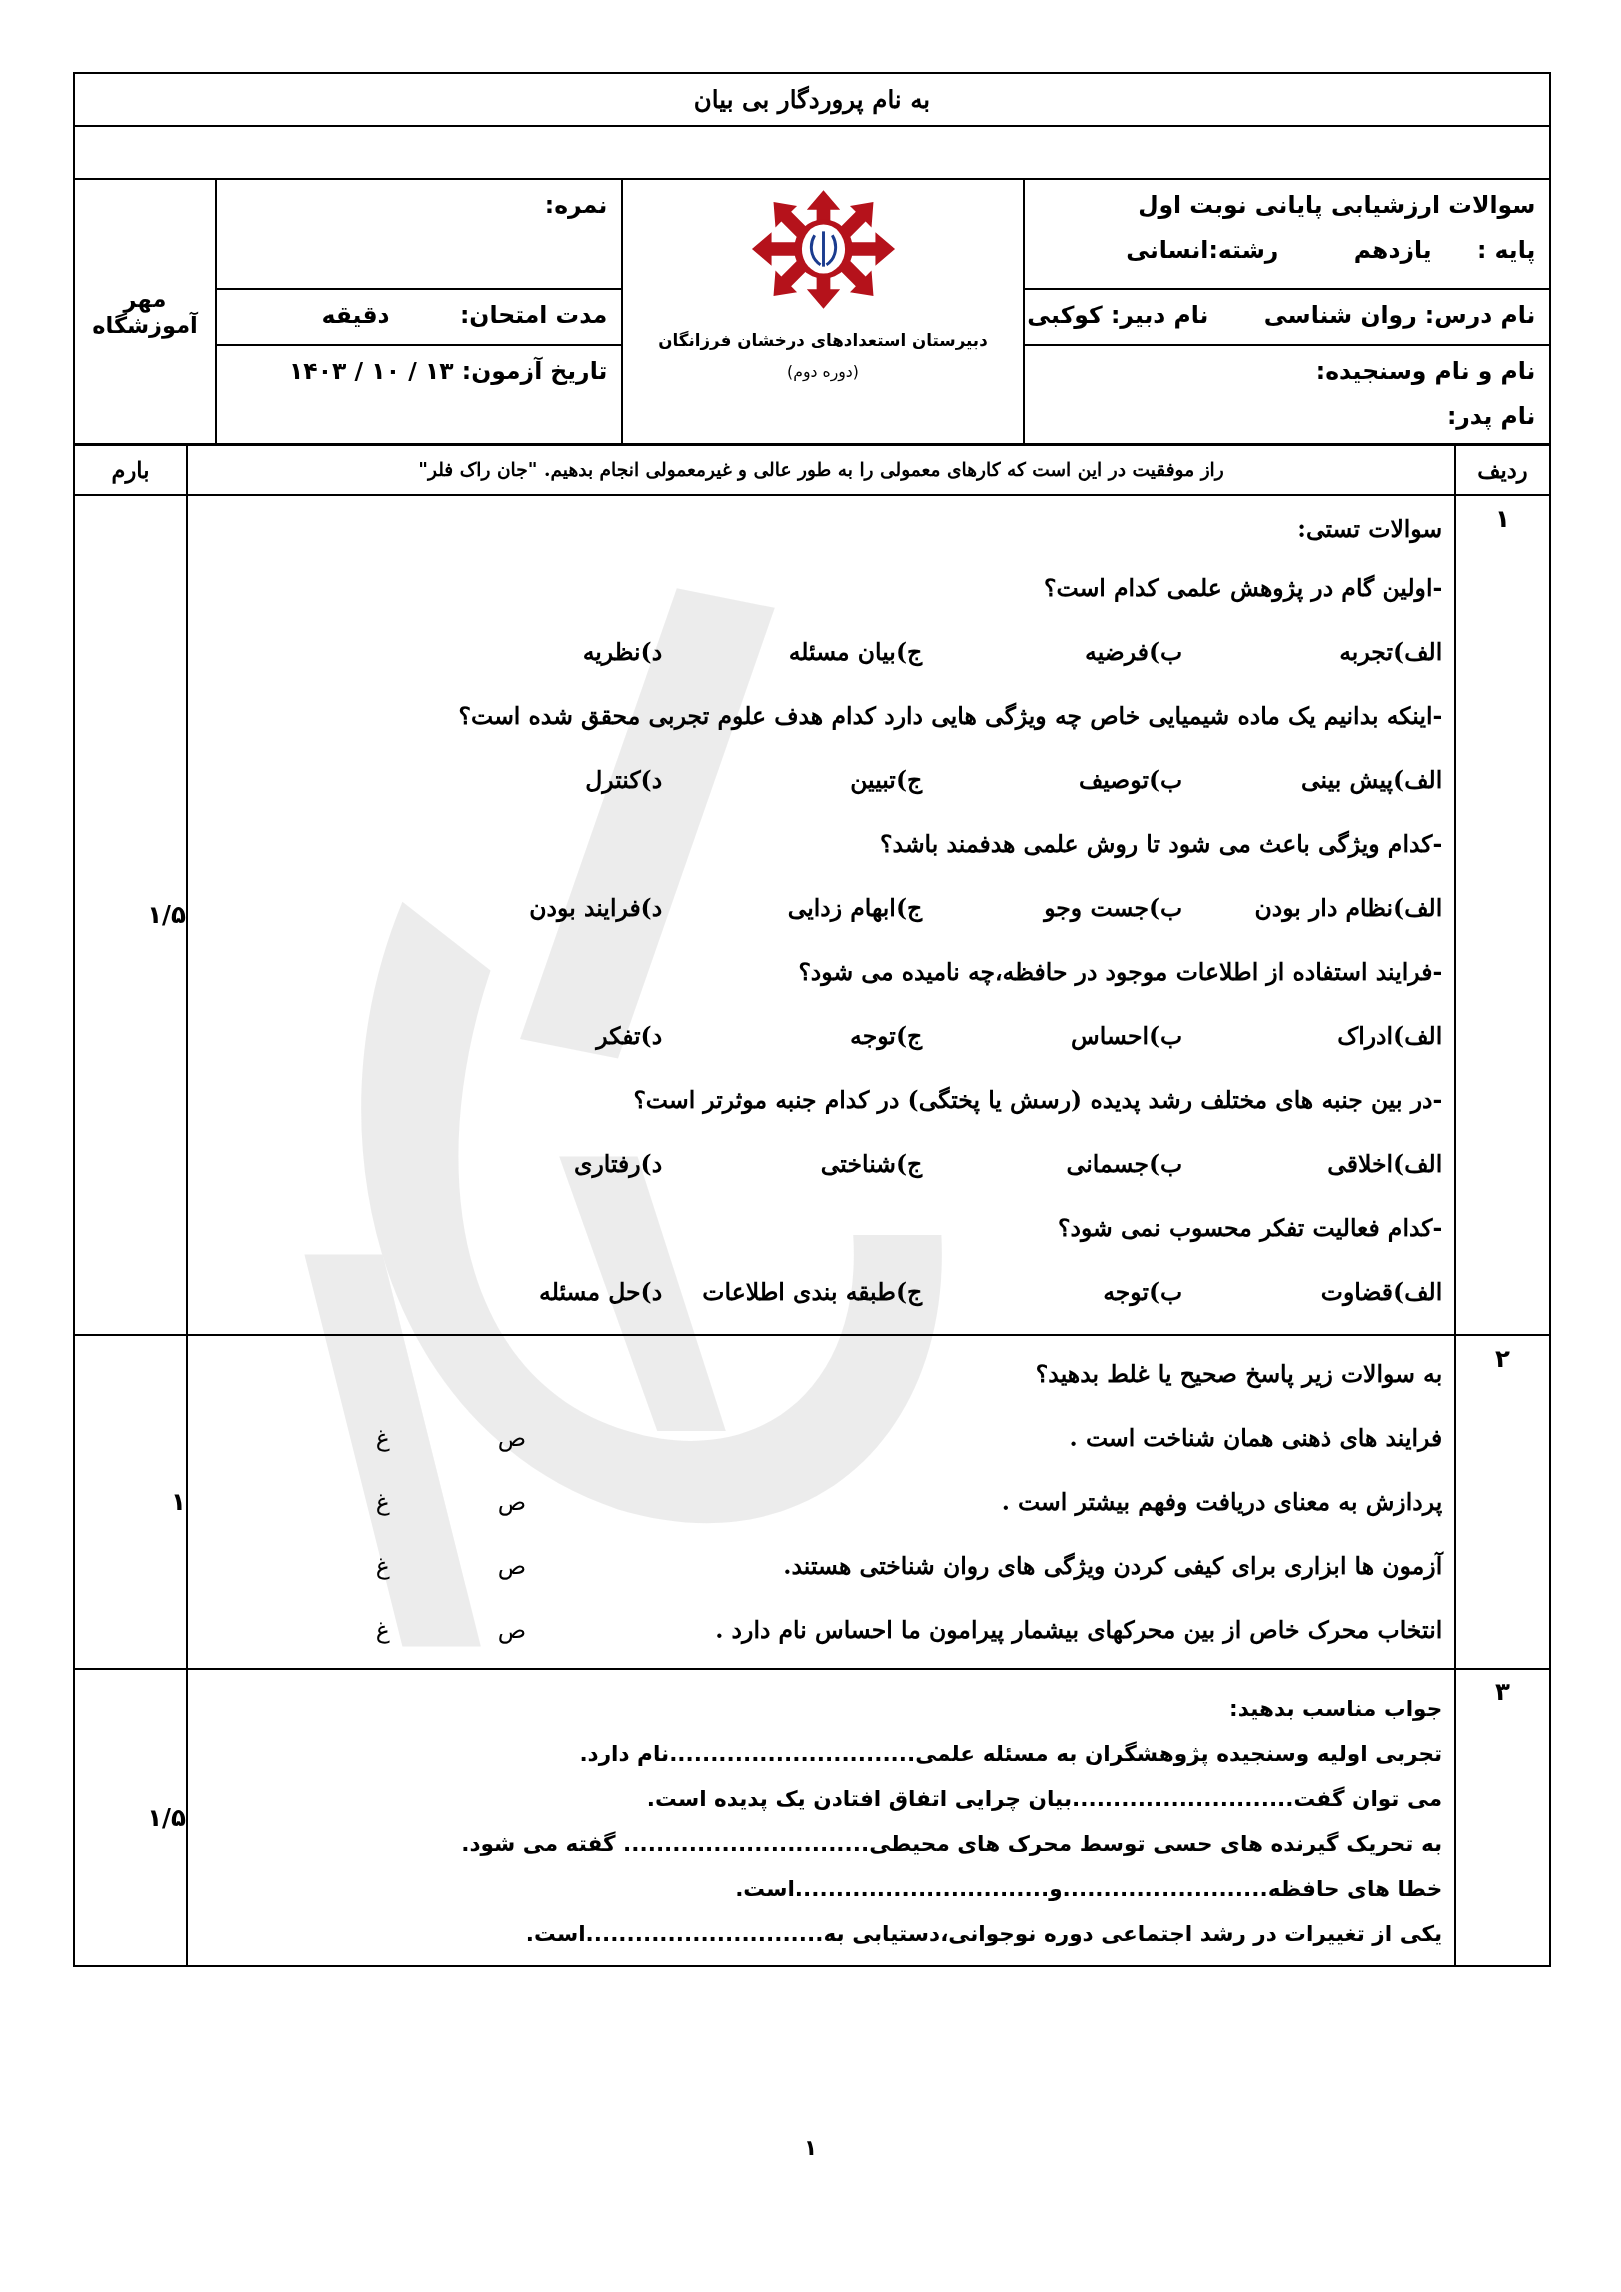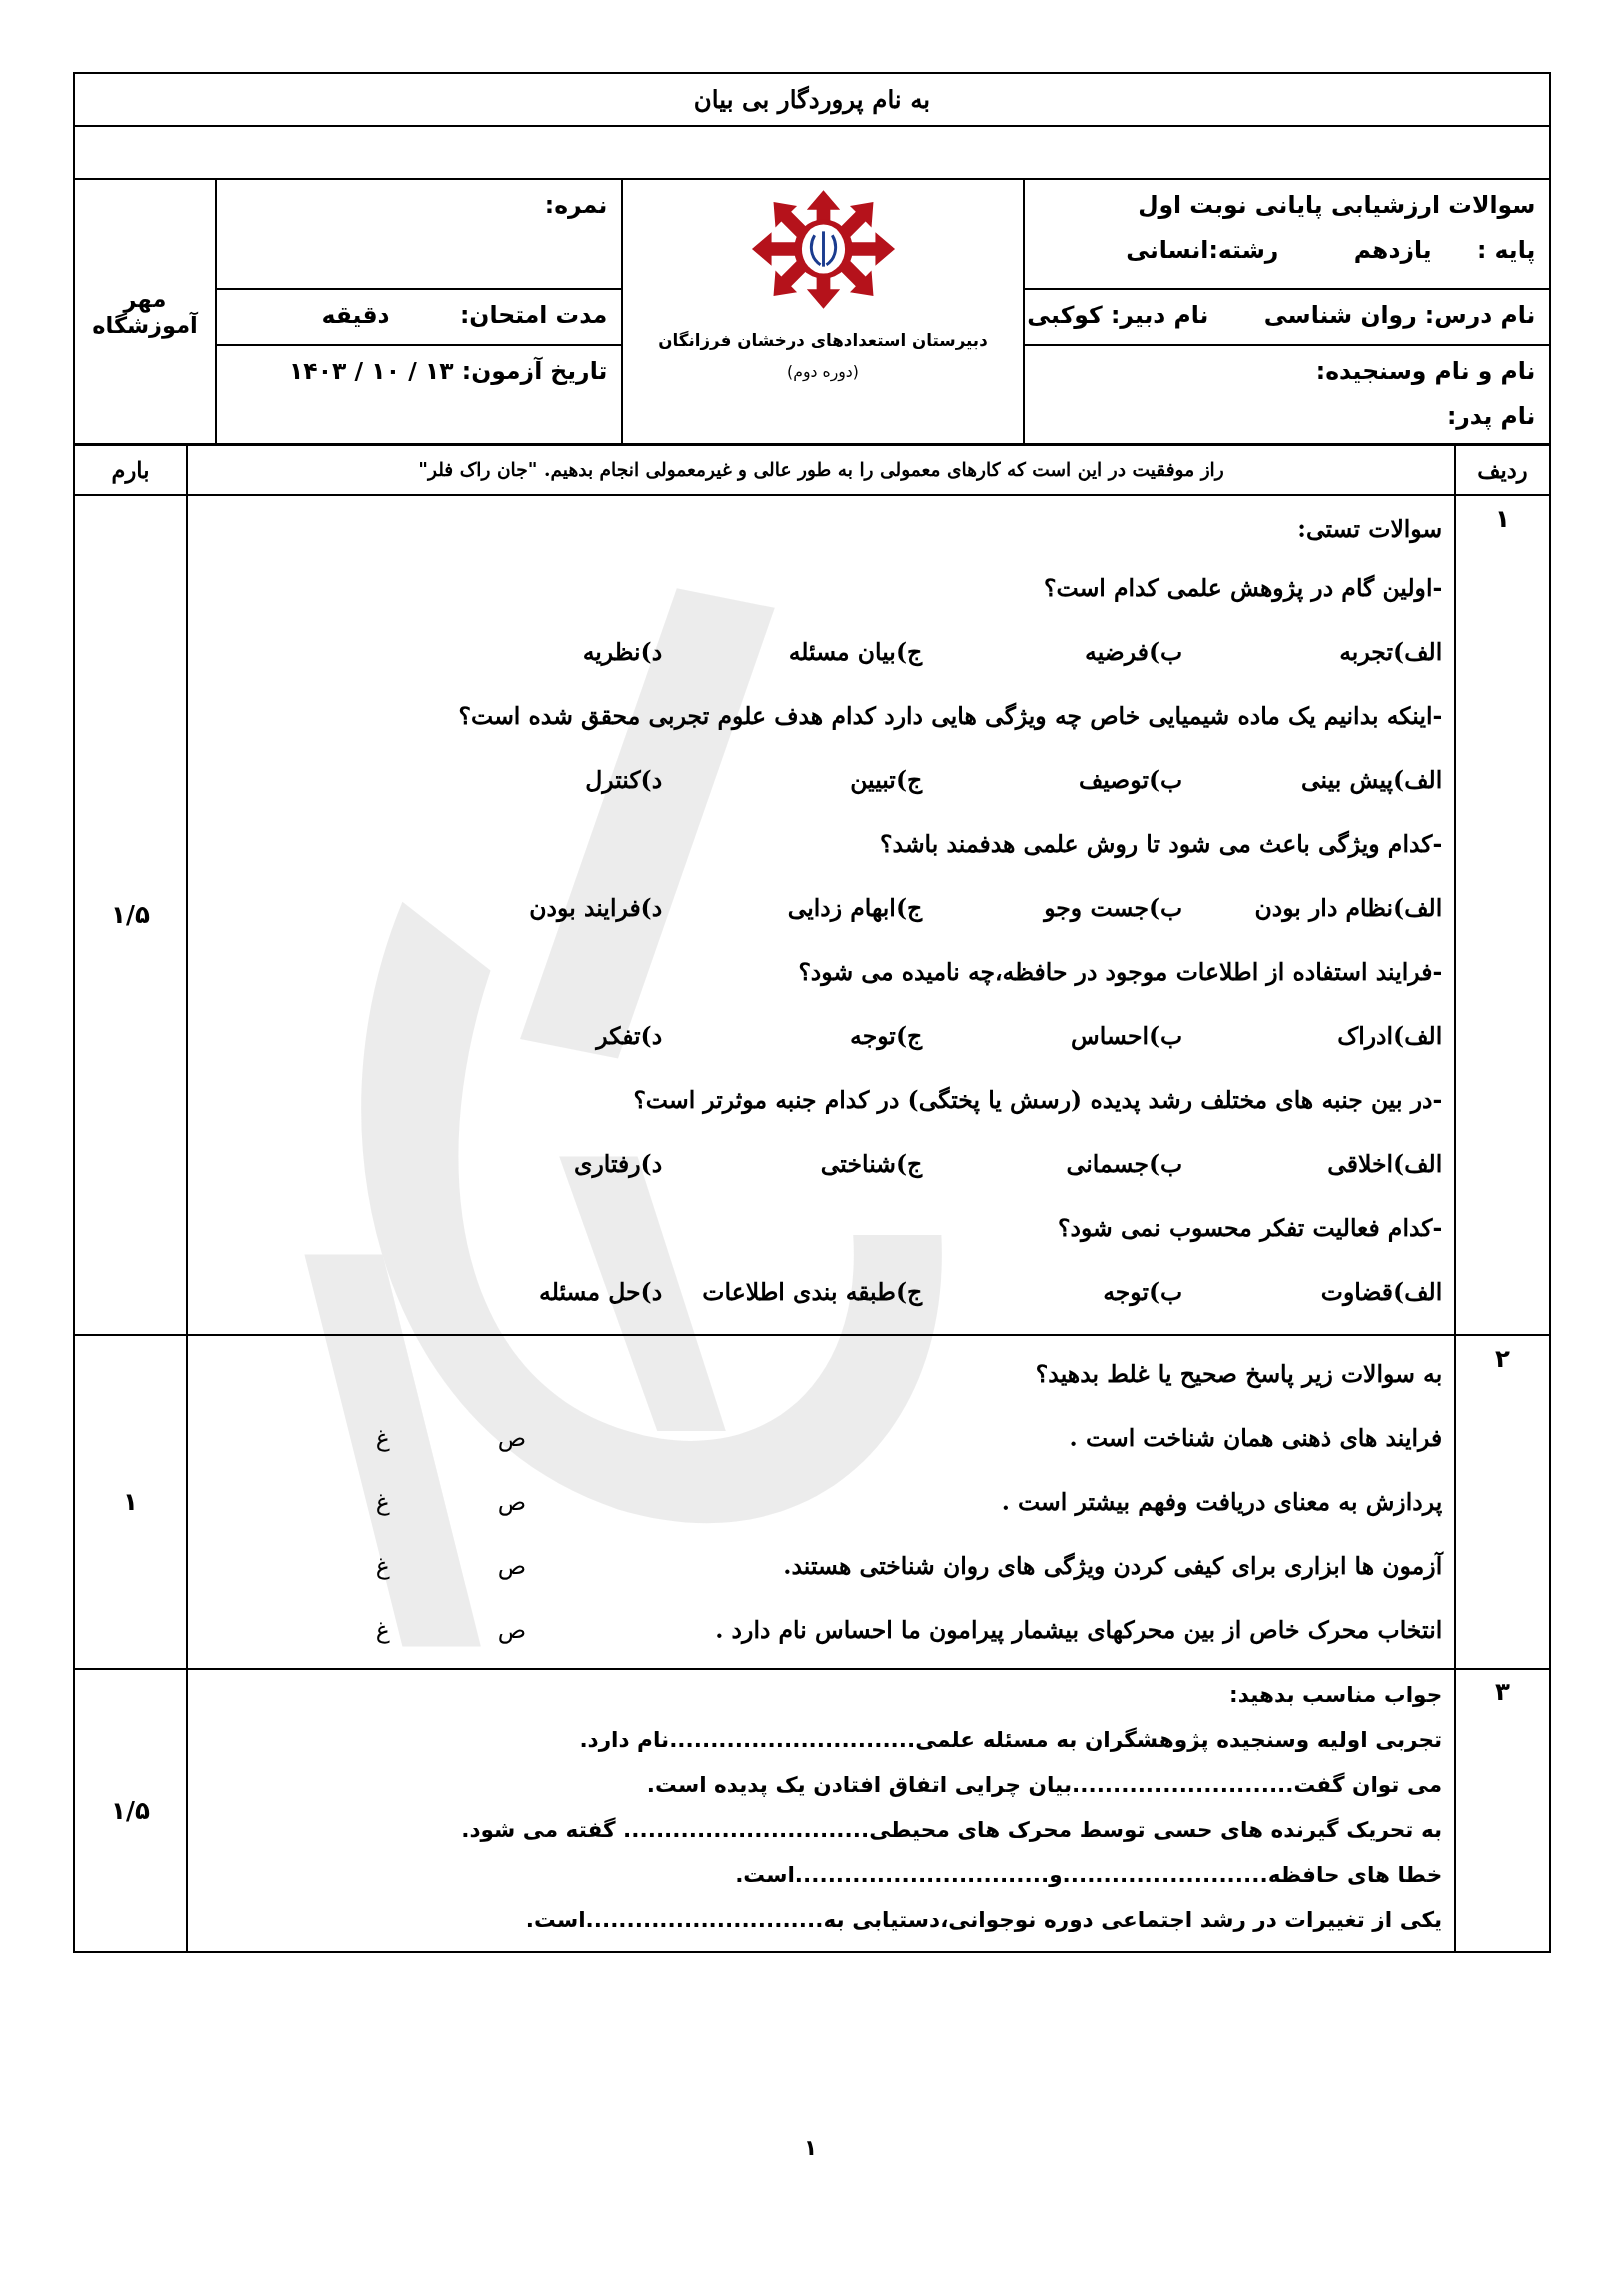--- a/index.html
+++ b/index.html
@@ -13,21 +13,21 @@
   .hdr-line { font-weight:bold; font-size:23.5px; padding:5.9px 13.7px 0 13.7px; line-height:39px; white-space:nowrap; }
   .hdr-cell-inner { border-bottom:2px solid #000; }
   .hdr-cell-inner:last-child { border-bottom:none;padding-left:41px; }
   .logo-wrap { text-align:center; padding-top:7.8px; }
   .school-name { font-weight:bold; font-size:16.7px; text-align:center; margin-top:15px; }
   .school-sub { font-size:15.7px; text-align:center; margin-top:11.8px; }
   .stamp { text-align:center; vertical-align:middle !important; font-weight:bold; font-size:22.5px; }
   .colhdr td { height:49px; vertical-align:middle; text-align:center; font-weight:bold; font-size:22.5px; font-family:"DejaVu Serif", serif; }
   .colhdr .quote { font-size:18.6px; }
   .qnum { text-align:center; font-weight:bold; font-size:24.5px; padding-top:7.8px; }
-  .score { text-align:center; vertical-align:middle !important; font-weight:bold; font-size:24.5px; }
+  .score { vertical-align:middle !important; font-weight:bold; font-size:24.5px; }
   .content { padding:5.9px 11.8px 9.8px 11.8px; font-family:"DejaVu Serif", serif; font-weight:bold; }
   .line { font-size:23.5px; height:64px; line-height:64px; white-space:nowrap; }
   .opts { display:flex; flex-direction:row; font-size:23.5px; height:64px; line-height:64px; padding-right:0; }
   .opt { width:260px; white-space:nowrap; }
   .tf-row { display:flex; justify-content:space-between; font-size:23.5px; height:64px; line-height:64px; }
   .tf-marks { display:flex; gap:108px; padding-left:176px; font-weight:normal; }
   .fill { font-size:21.6px; height:45px; line-height:45px; white-space:nowrap; }
   .fill-head { font-size:21.6px; height:45px; line-height:45px; }
   .watermark { position:absolute; left:265px; top:549px; width:706px; height:1176px; pointer-events:none; opacity:0.13; }
   .pagenum { position:absolute; left:804px; top:2135px; font-size:21.6px; font-weight:bold; }
@@ -223,21 +223,21 @@
                 <span>ص</span>
                 <span>غ</span>
               </span>
         </div>
       </td>
       <td class="score">۱</td>
     </tr>
 
     <tr>
       <td class="qnum">۳</td>
-      <td class="content" style="font-family:'DejaVu Sans', sans-serif; padding-top:2px">
+      <td class="content" style="font-family:'DejaVu Sans', sans-serif; padding-top:16px">
         <div class="fill-head">جواب مناسب بدهید:</div>
         <div class="fill">تجربی اولیه وسنجیده پژوهشگران به مسئله علمی..............................نام دارد.</div>
         <div class="fill">می توان گفت...........................بیان چرایی اتفاق افتادن یک پدیده است.</div>
         <div class="fill">به تحریک گیرنده  های حسی توسط محرک های محیطی.............................. گفته می شود.</div>
         <div class="fill">خطا های حافظه.........................و...............................است.</div>
         <div class="fill">یکی از تغییرات در رشد اجتماعی دوره نوجوانی،دستیابی به.............................است.</div>
       </td>
       <td class="score">۱/۵</td>
     </tr>
   </tbody>

